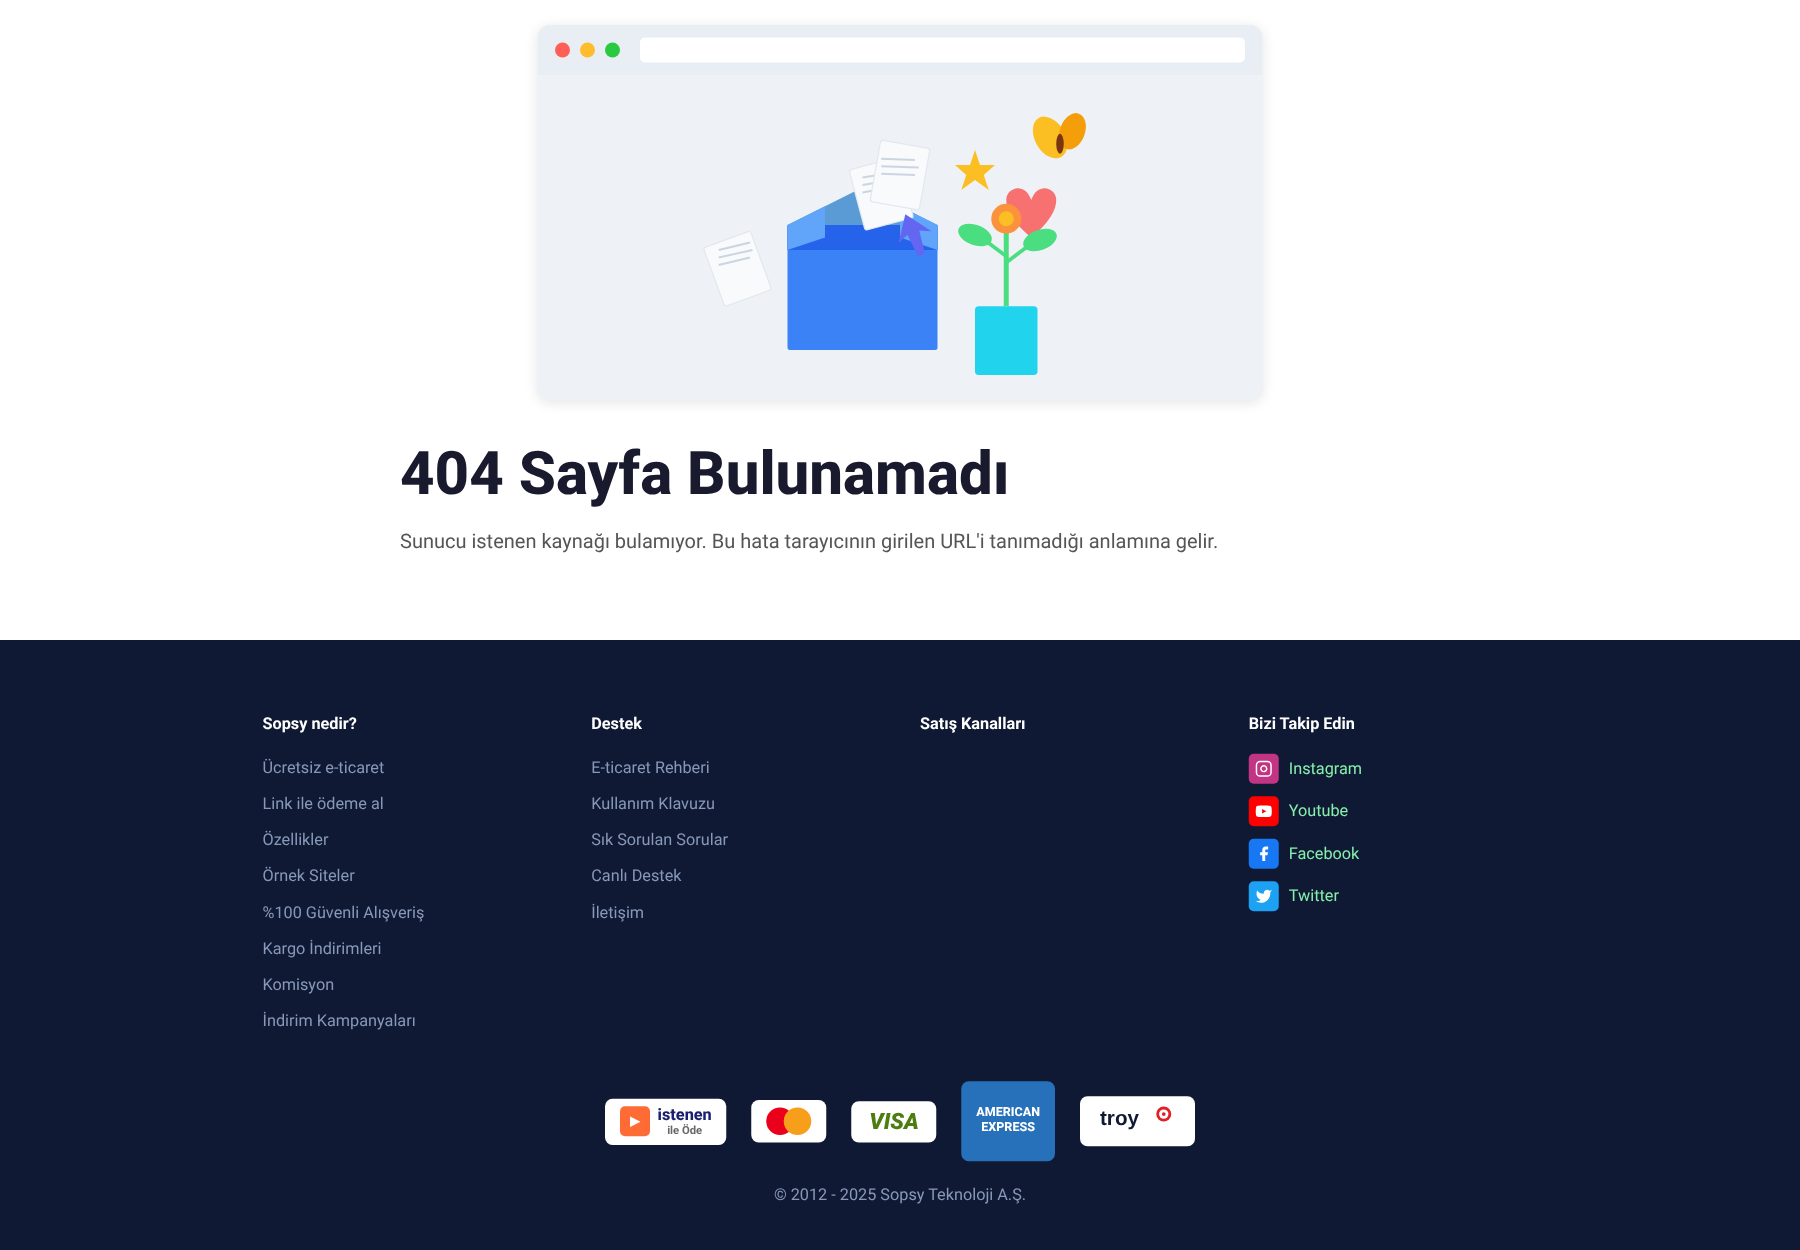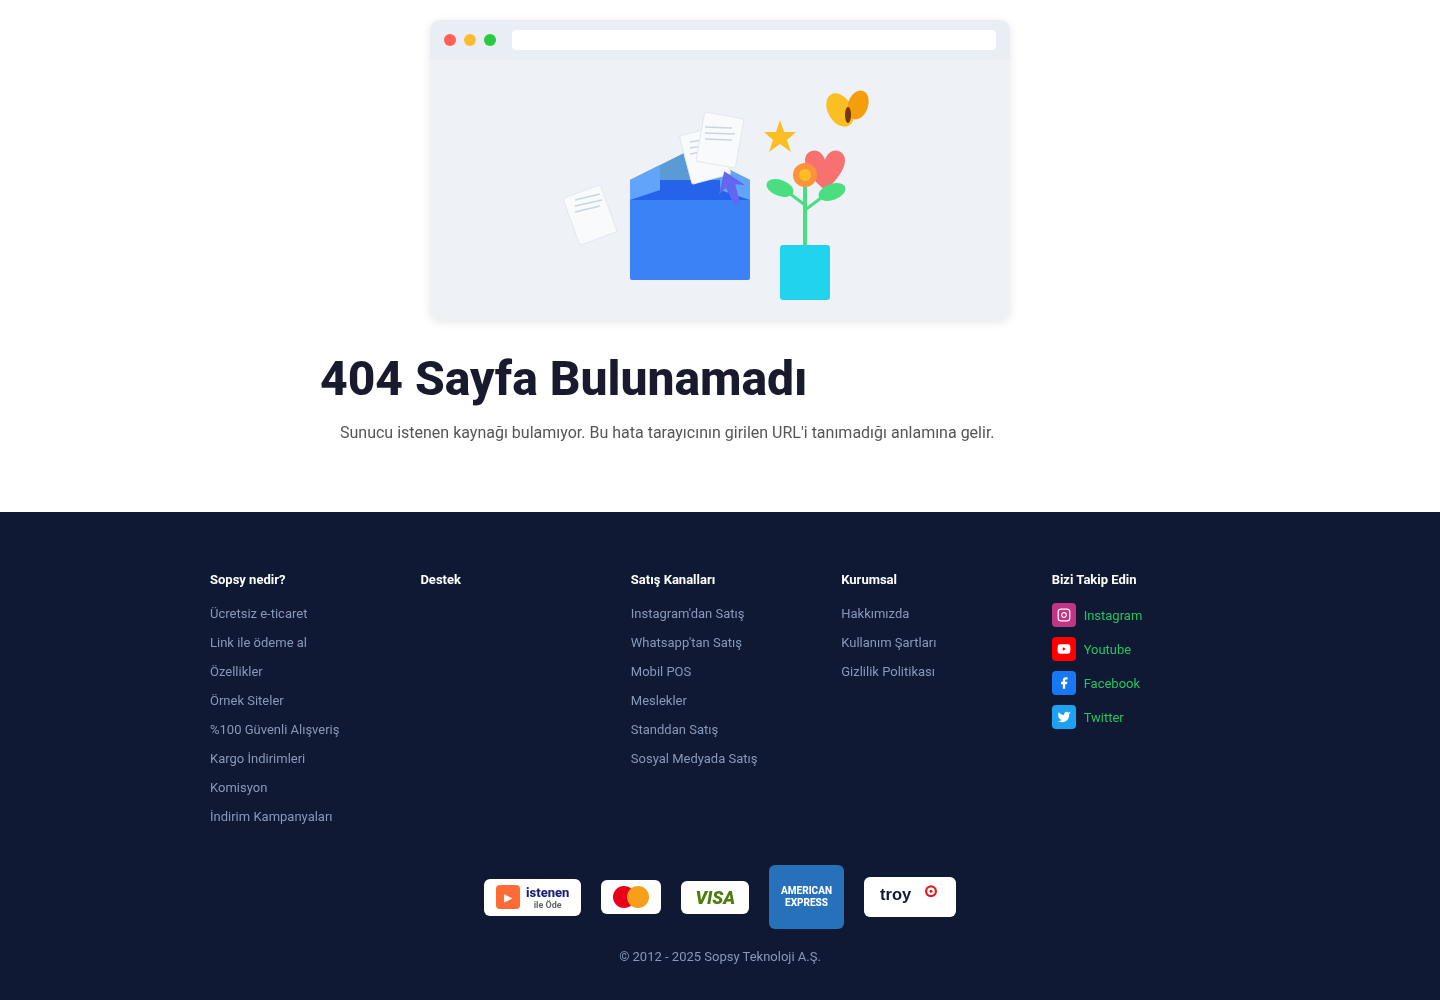--- a/index.html
+++ b/index.html
@@ -53,21 +53,20 @@
     }
     .error-title {
       font-size: 48px;
       font-weight: 800;
       color: #1a1a2e;
       margin-bottom: 16px;
     }
     .error-desc {
       font-size: 16px;
       color: #555;
-      margin-left: 20px;
     }
 
     
     .footer {
       background: #0f1934;
       color: #fff;
       padding: 60px 0 30px 0;
     }
     .footer-inner {
       max-width: 1100px;
@@ -117,21 +116,21 @@
       font-size: 13px;
       cursor: pointer;
     }
 
     
     .social-item {
       display: flex;
       align-items: center;
       gap: 8px;
       margin-bottom: 10px;
-      color: #22c55e;
+      color: #86efac;
       font-size: 13px;
       cursor: pointer;
     }
     .social-icon {
       width: 24px;
       height: 24px;
       border-radius: 4px;
       display: flex;
       align-items: center;
       justify-content: center;
@@ -316,42 +315,33 @@
           <li><a>Örnek Siteler</a></li>
           <li><a>%100 Güvenli Alışveriş</a></li>
           <li><a>Kargo İndirimleri</a></li>
           <li><a>Komisyon</a></li>
           <li><a>İndirim Kampanyaları</a></li>
         </ul>
       </div>
 
       <div class="footer-col">
         <div class="footer-col-title">Destek</div>
+        <ul>
+          <li><a>E-ticaret Rehberi</a></li>
+          <li><a>Kullanım Klavuzu</a></li>
+          <li><a>Sık Sorulan Sorular</a></li>
+          <li><a>Canlı Destek</a></li>
+          <li><a>İletişim</a></li>
+        </ul>
       </div>
 
       <div class="footer-col">
         <div class="footer-col-title">Satış Kanalları</div>
-        <ul>
-          <li><a>Instagram'dan Satış</a></li>
-          <li><a>Whatsapp'tan Satış</a></li>
-          <li><a>Mobil POS</a></li>
-          <li><a>Meslekler</a></li>
-          <li><a>Standdan Satış</a></li>
-          <li><a>Sosyal Medyada Satış</a></li>
-        </ul>
-      </div>
-
-      <div class="footer-col">
-        <div class="footer-col-title">Kurumsal</div>
-        <ul>
-          <li><a>Hakkımızda</a></li>
-          <li><a>Kullanım Şartları</a></li>
-          <li><a>Gizlilik Politikası</a></li>
-        </ul>
-      </div>
+      </div>
+
 
       <div class="footer-col">
         <div class="footer-col-title">Bizi Takip Edin</div>
         <div class="social-item">
           <div class="social-icon instagram">
             <svg width="14" height="14" viewBox="0 0 24 24" fill="white">
                 <rect x="2" y="2" width="20" height="20" rx="5" ry="5" stroke="white" stroke-width="2" fill="none"></rect>
                 <path d="M16 11.37A4 4 0 1 1 12.63 8 4 4 0 0 1 16 11.37z" stroke="white" stroke-width="2" fill="none"></path>
                 <line x1="17.5" y1="6.5" x2="17.51" y2="6.5" stroke="white" stroke-width="2"></line>
               </svg>

